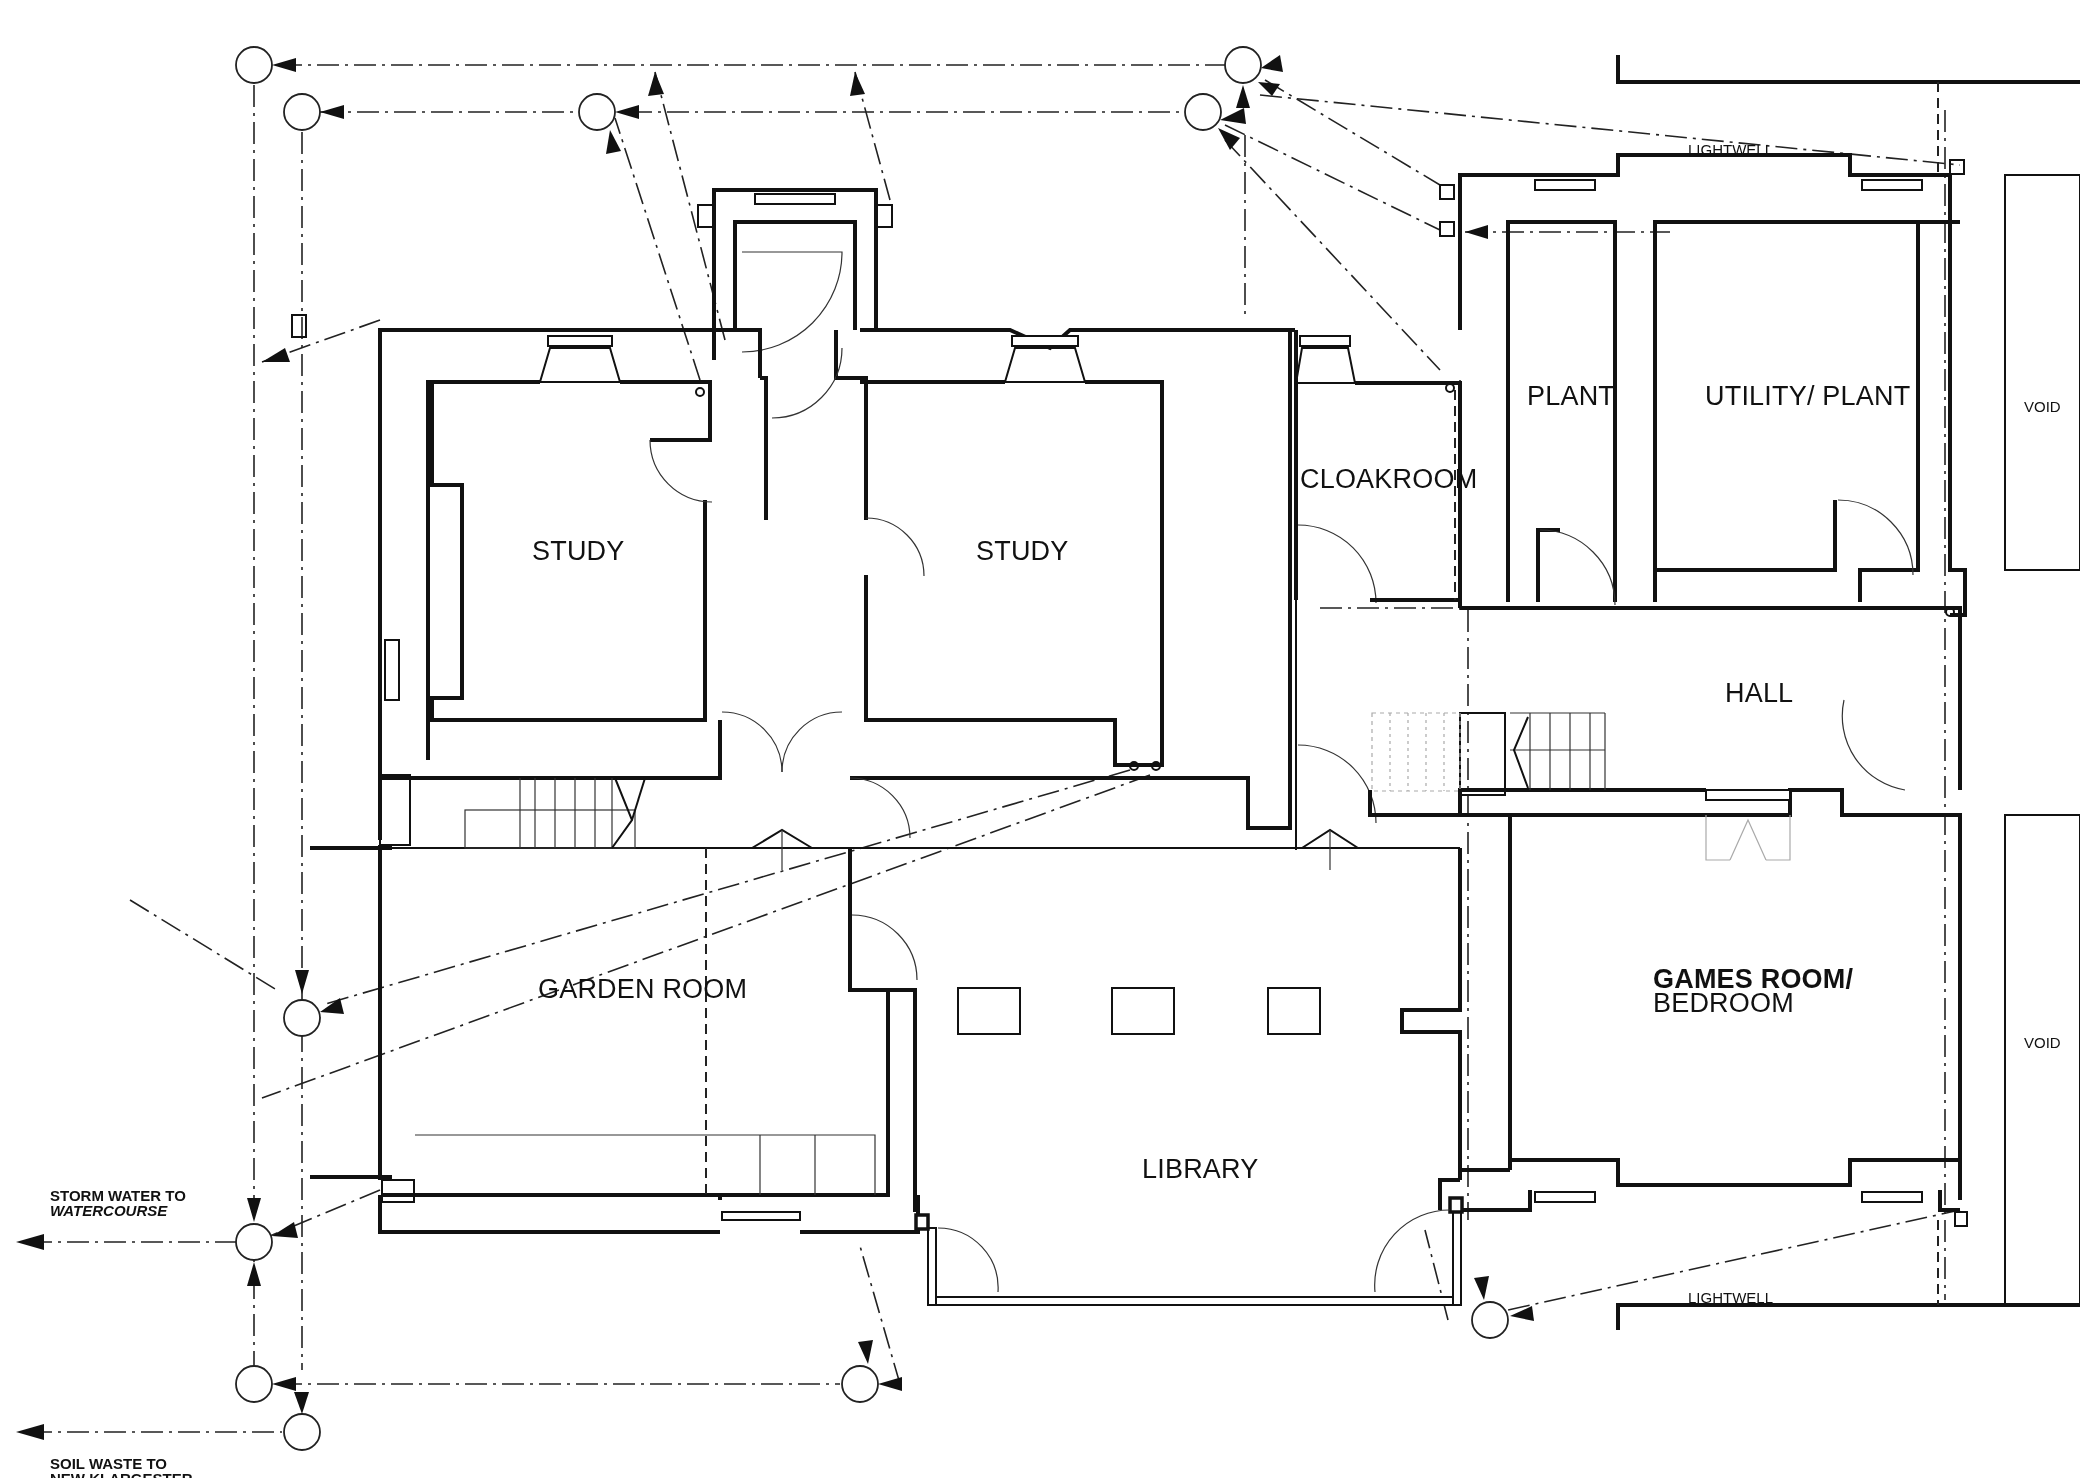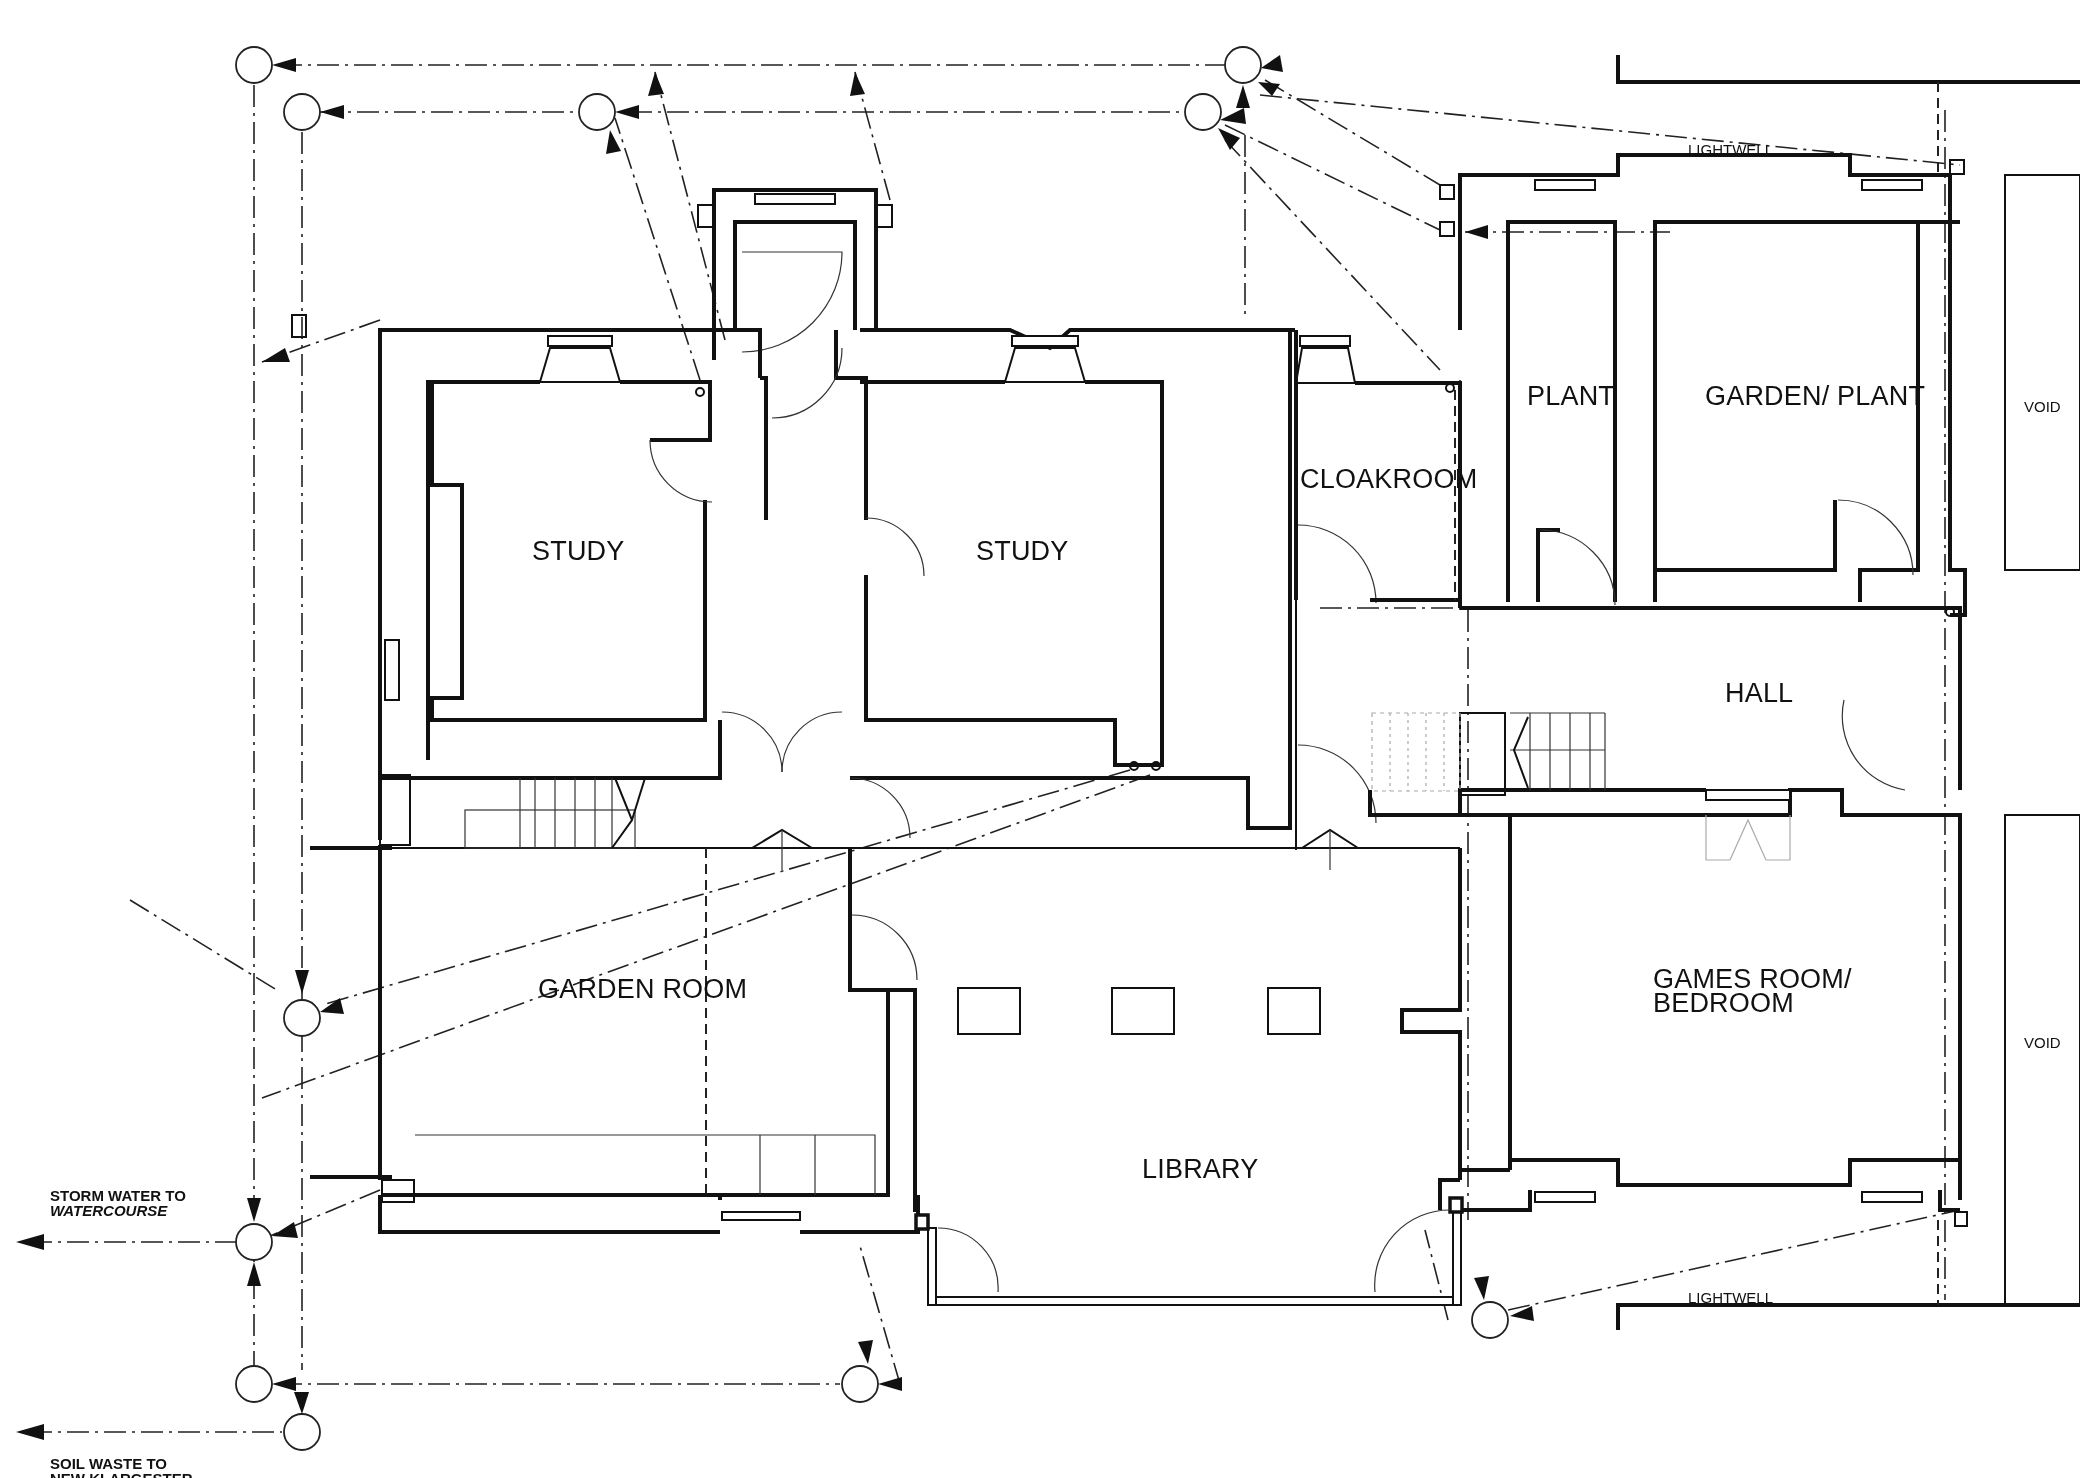--- a/index.html
+++ b/index.html
@@ -261,25 +261,25 @@
     </g>
     <path class="hair" d="M 938 1228 A 60 60 0 0 1 998 1292"></path>
     <path class="hair" d="M 1450 1210 A 75 75 0 0 0 1375 1292"></path>
   </g>
 </svg>
 
 <div class="lbl" style="left:532px; top:540px;">STUDY</div>
 <div class="lbl" style="left:976px; top:540px;">STUDY</div>
 <div class="lbl" style="left:1300px; top:468px;">CLOAKROOM</div>
 <div class="lbl" style="left:1527px; top:385px;">PLANT</div>
-<div class="lbl" style="left:1705px; top:385px;">GARDEN/ PLANT</div>
+<div class="lbl" style="left:1705px; top:385px;">UTILITY/ PLANT</div>
 <div class="lbl" style="left:1725px; top:682px;">HALL</div>
 <div class="lbl" style="left:538px; top:978px;">GARDEN ROOM</div>
 <div class="lbl" style="left:1142px; top:1158px;text-align:right;">LIBRARY</div>
-<div class="lbl" style="left:1653px; top:968px;">GAMES ROOM/</div>
+<div class="lbl" style="left:1653px; top:968px;font-weight:bold;">GAMES ROOM/</div>
 <div class="lbl" style="left:1653px; top:992px;">BEDROOM</div>
 <div class="lbl-sm" style="left:2024px; top:367px;">VOID</div>
 <div class="lbl-sm" style="left:2024px; top:1003px;">VOID</div>
 <div class="lbl-sm" style="left:1688px; top:110px;">LIGHTWELL</div>
 <div class="lbl-sm" style="left:1688px; top:1258px;">LIGHTWELL</div>
 
 <div class="lbl-note" style="left:18px; top:1188px;">STORM WATER TO</div>
 <div class="lbl-note" style="left:18px; top:1203px;font-style:italic;">WATERCOURSE</div>
 <div class="lbl-note" style="left:18px; top:1456px;">SOIL WASTE TO</div>
 <div class="lbl-note" style="left:18px; top:1471px;">NEW KLARGESTER</div>

